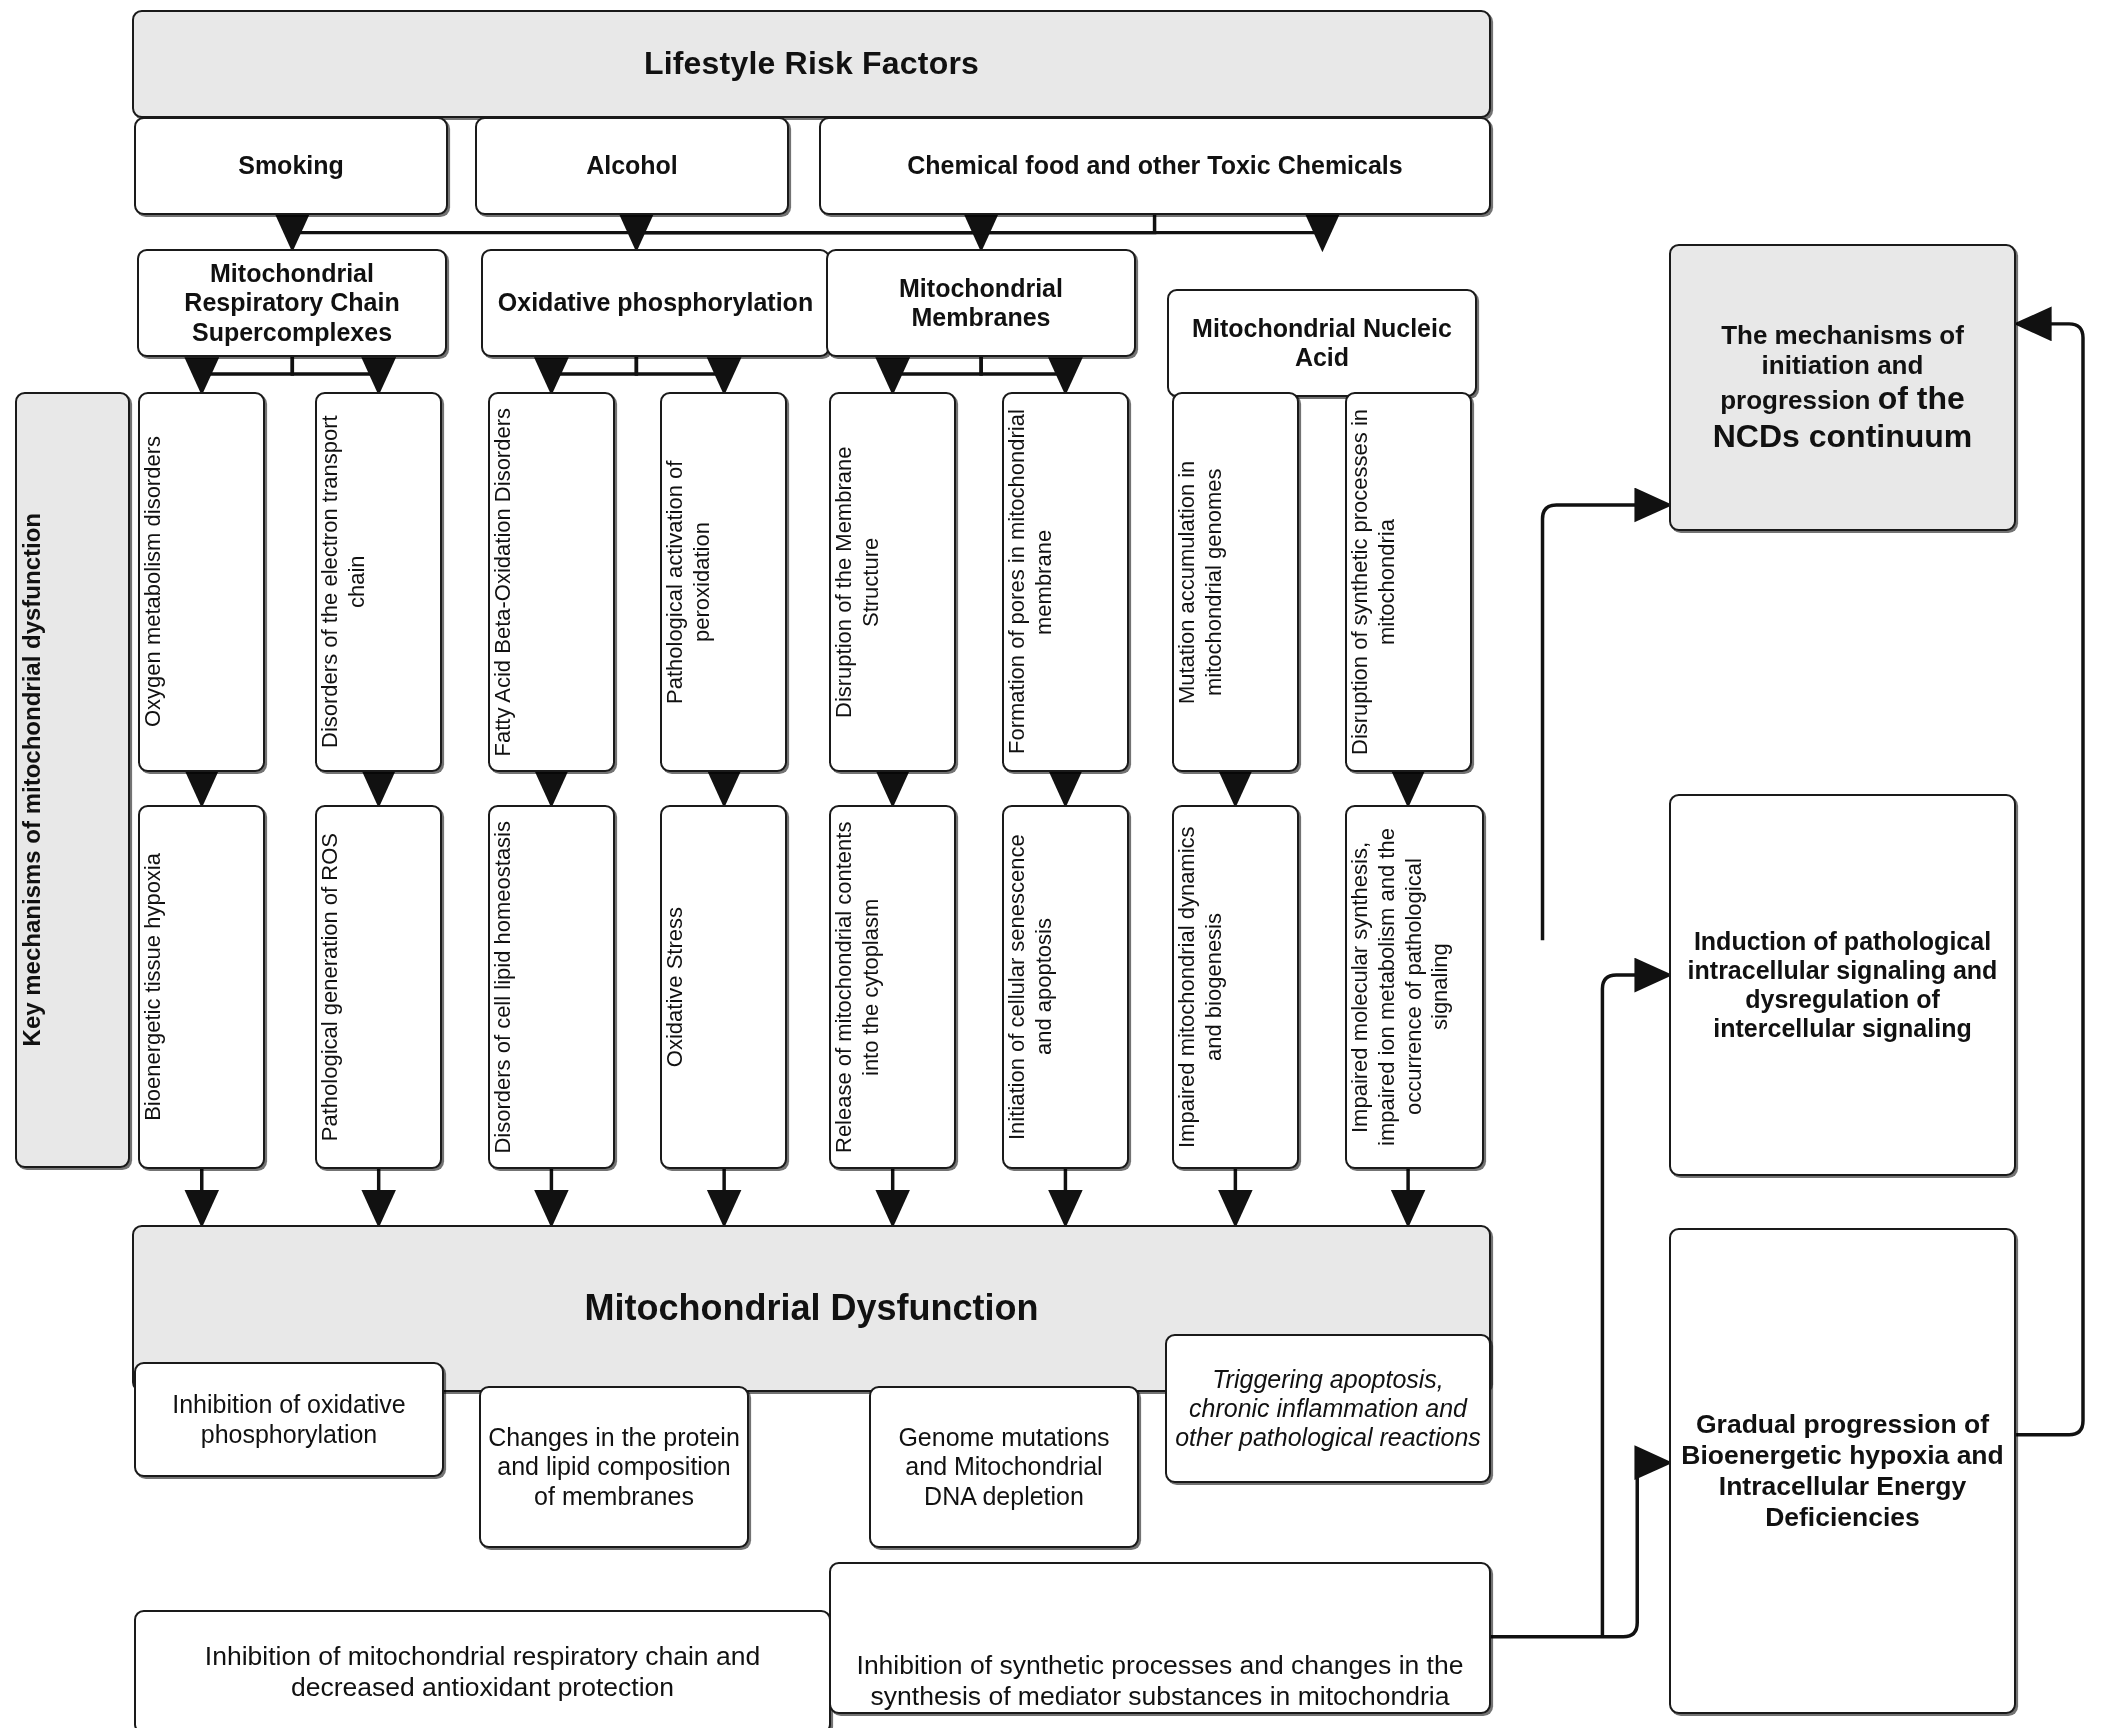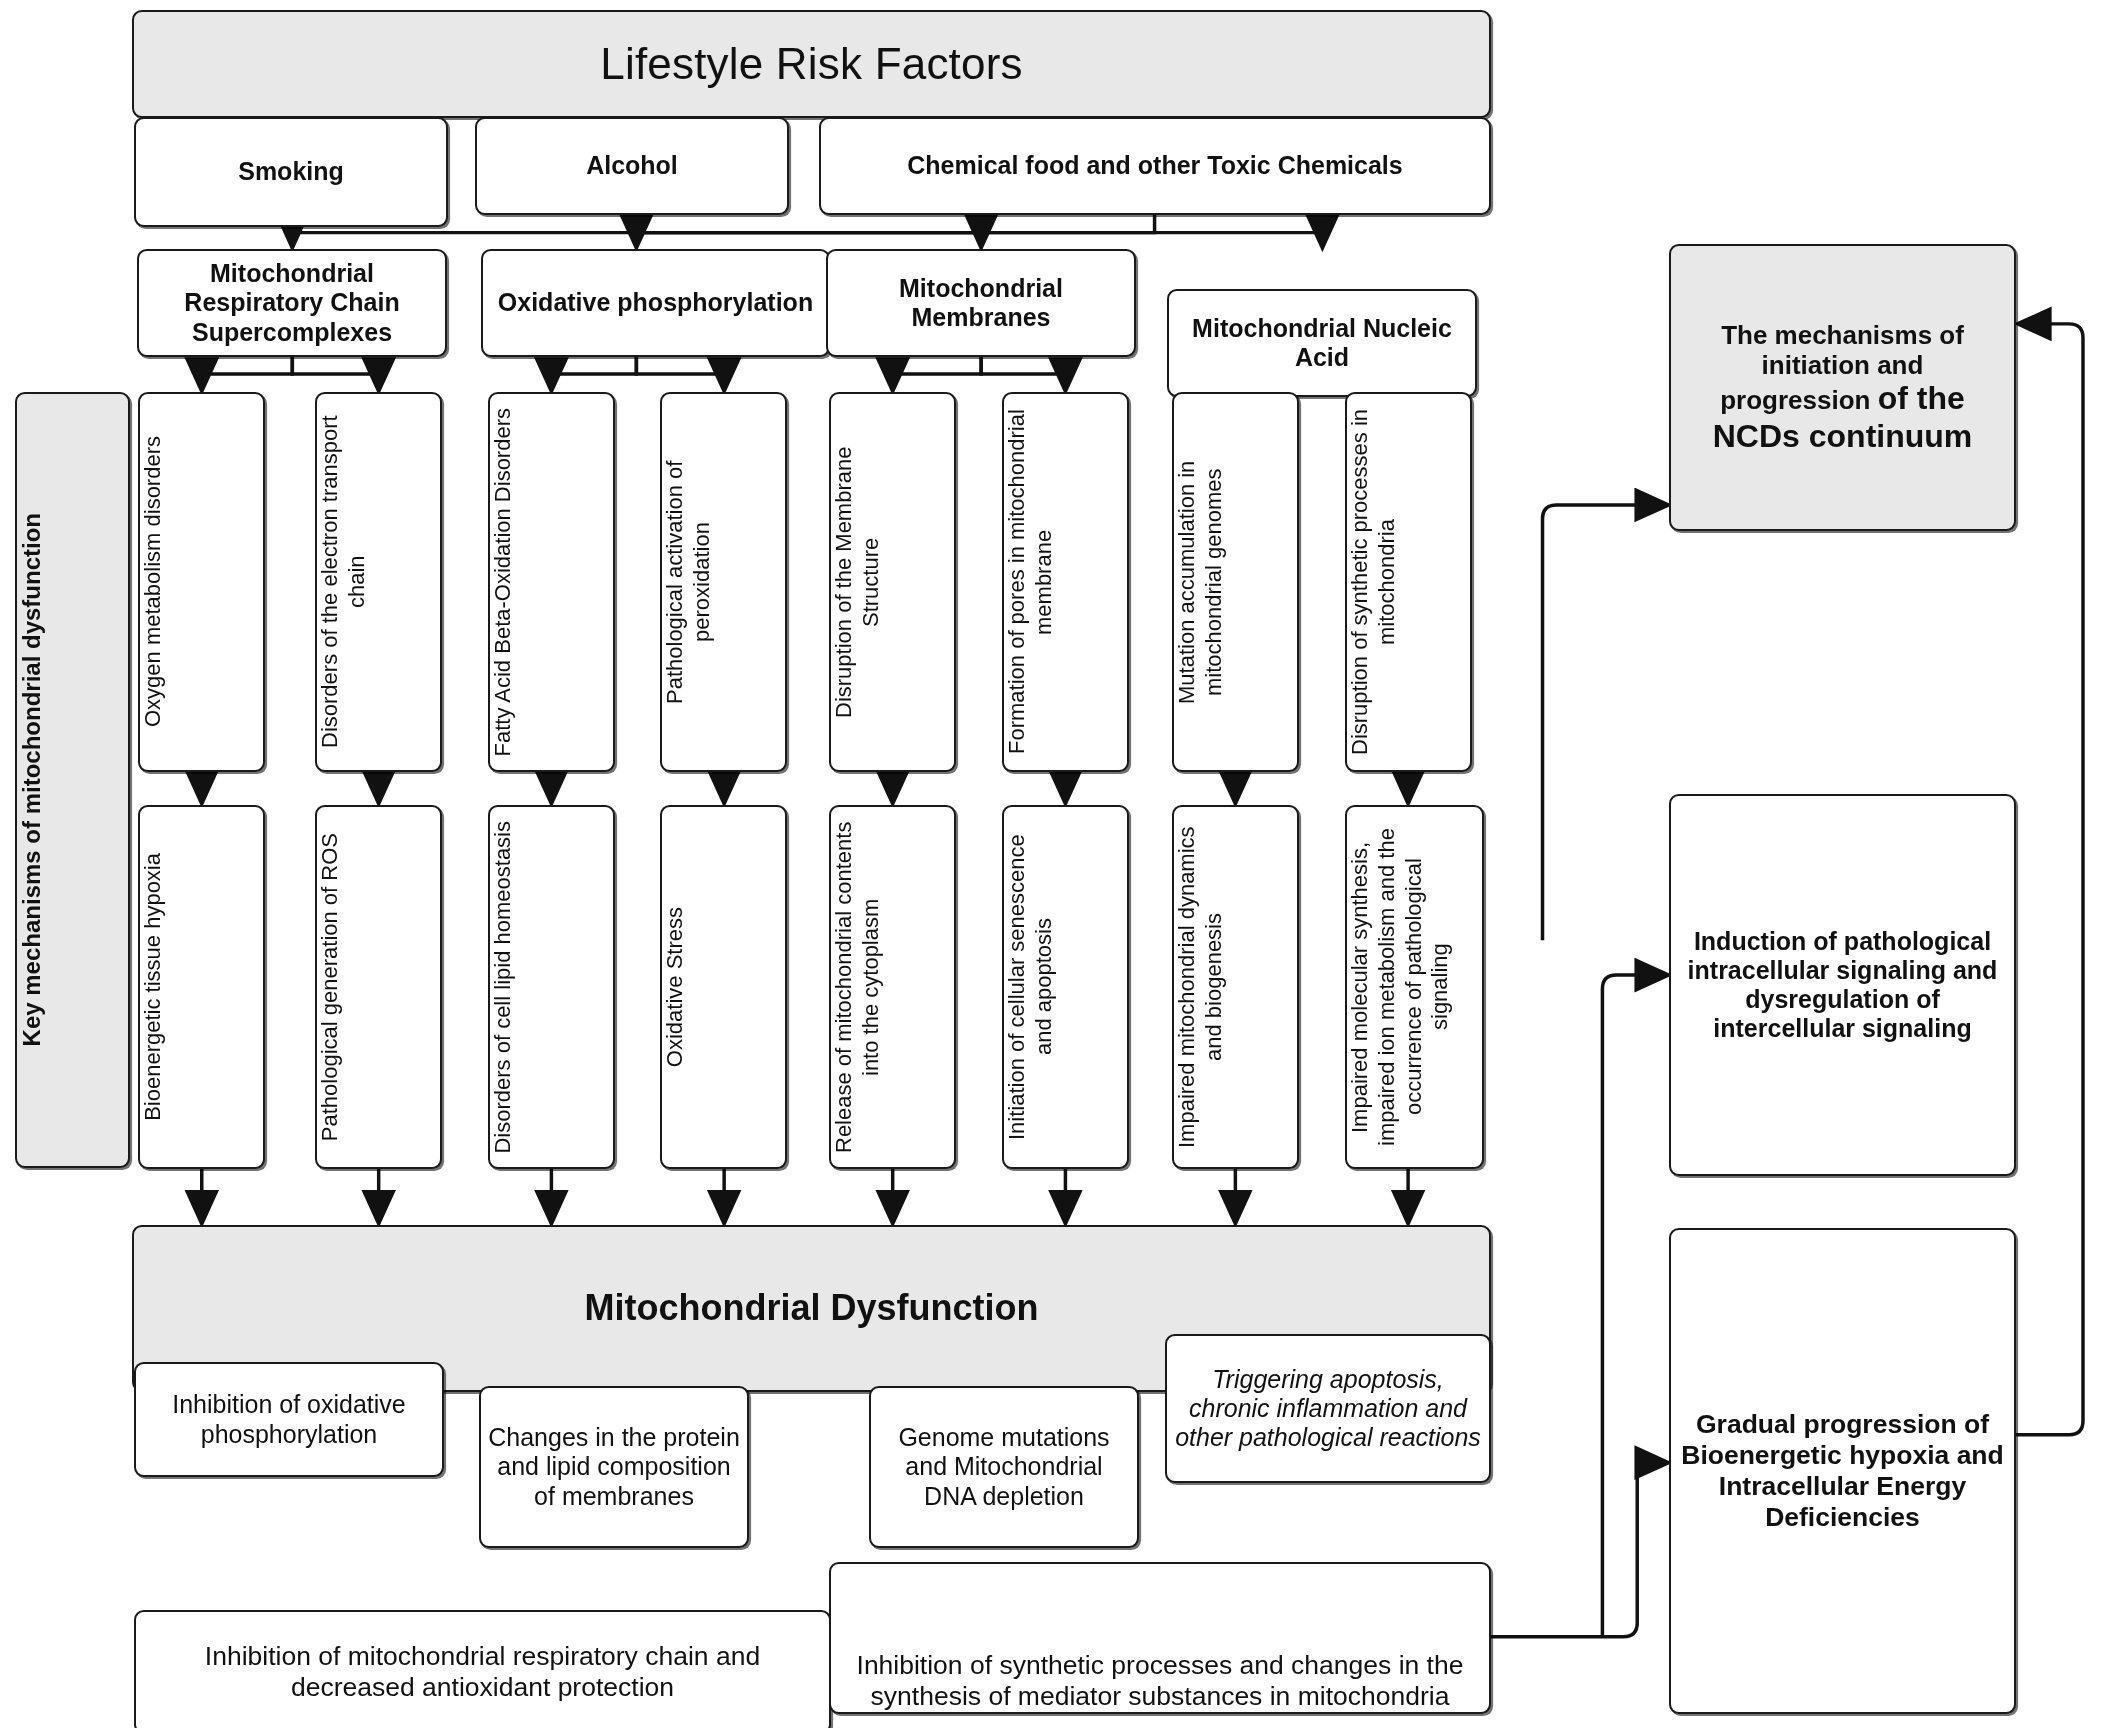--- a/index.html
+++ b/index.html
@@ -27,36 +27,36 @@
   
   .vbox .lbl{
     writing-mode:vertical-rl;
     transform:rotate(180deg);
     white-space:normal;
     padding:7px 0;
     line-height:1.22;
     max-height:100%;
   }
 
-  .t-title{font-size:44px;font-weight:normal;letter-spacing:0.2px;}
+  .t-title{font-size:32px;font-weight:bold;letter-spacing:0.2px;}
   .t-dys{font-size:36px;font-weight:bold;}
   .t-risk{font-size:25px;font-weight:bold;}
   .t-organ{font-size:25px;font-weight:bold;line-height:1.2;}
   .t-mech{font-size:22px;font-weight:normal;}
   .t-side{font-size:24px;font-weight:bold;}
   .t-ncd{font-size:26px;font-weight:bold;line-height:1.23;}
   .t-ncd .big{font-size:32px;}
   .t-ind{font-size:25px;font-weight:bold;line-height:1.25;}
   .t-grad{font-size:26.5px;font-weight:bold;line-height:1.25;}
   .t-out{font-size:25px;font-weight:normal;line-height:1.3;}
   .t-wide{font-size:26.5px;font-weight:normal;line-height:1.35;}
 
   
   #b-title   {left:132px;  top:9.8px;   width:1359px; height:108px;}
-  #b-risk0   {left:134px;  top:117px;  width:314px;  height:110px;}
+  #b-risk0   {left:134px;  top:117px;  width:314px;  height:98px;}
   #b-risk1   {left:475px;  top:117px;  width:314px;  height:98px;}
   #b-risk2   {left:819px; top:117px;  width:672px;  height:98px;}
 
   #b-org0    {left:137px;  top:249px;  width:310px;  height:108px;}
   #b-org1    {left:481px;  top:249px;  width:349px;  height:108px;}
   #b-org2    {left:826px; top:249px;  width:310px;  height:108px;}
   #b-org3    {left:1167px; top:249px;  width:310px;  height:108px;margin-top:40px;}
 
   #b-side    {left:15.3px;   top:392px;  width:115px;  height:776px;}
 

